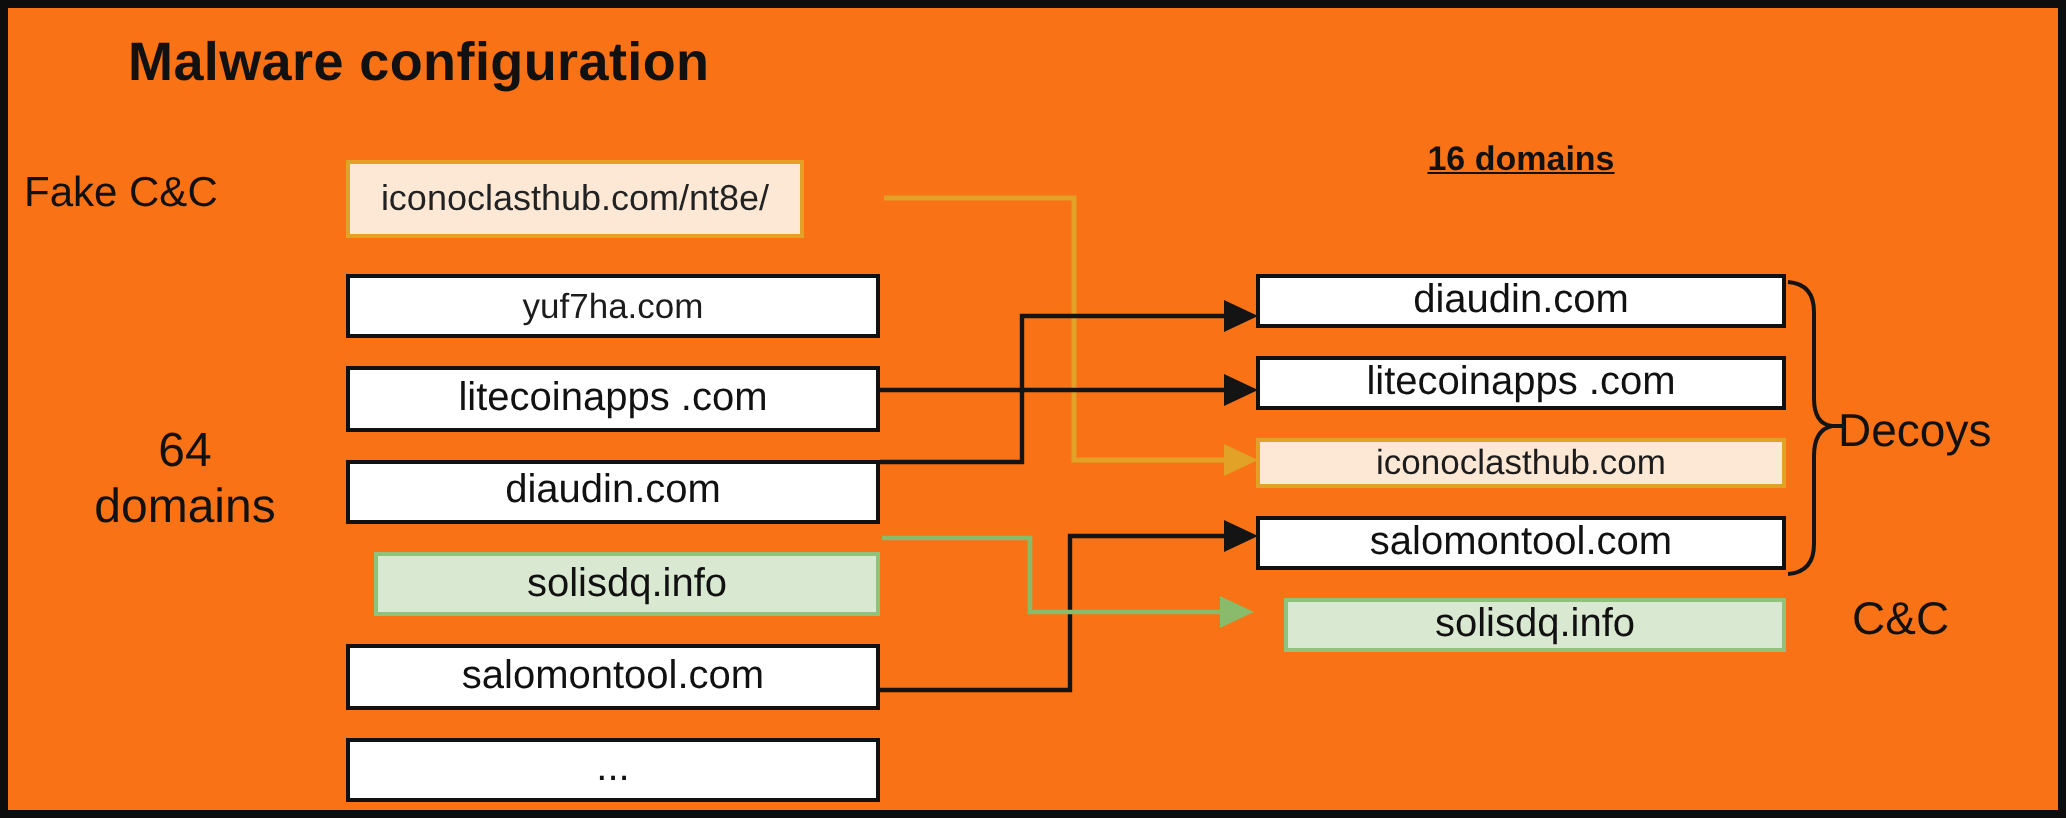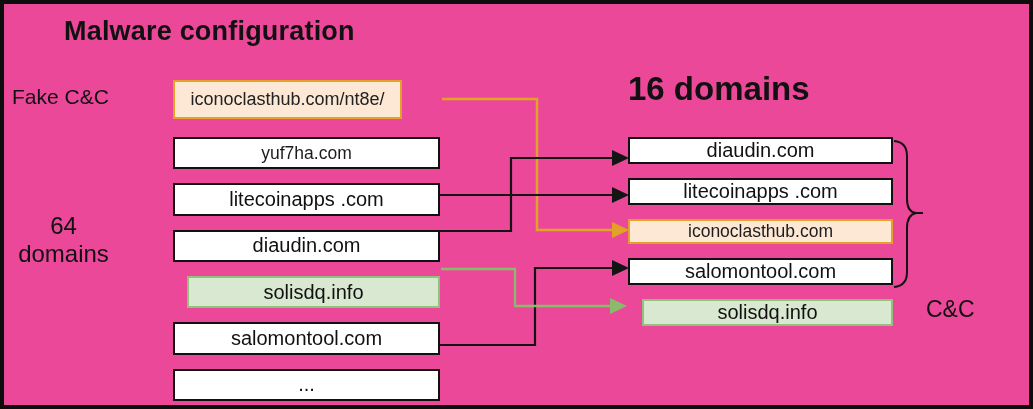--- a/index.html
+++ b/index.html
@@ -1,19 +1,19 @@
 <!DOCTYPE html>
 <html><head>
 <meta charset="utf-8">
 <style>
   html,body{margin:0;padding:0;background:#222;}
   .canvas{
     position:relative;
     width:1033px;height:409px;
-    background:#ec4899;
+    background:#f97316;
     box-shadow: inset 0 0 0 4px #0d0d0d;
     font-family:"Liberation Sans", sans-serif;
     color:#111;
     overflow:hidden;
   }
   .abs{position:absolute;}
   .title{
     left:64px;top:16px;
     font-size:27px;font-weight:bold;letter-spacing:.2px;
   }
@@ -23,26 +23,26 @@
   }
   .fake-box{
     left:173px;top:80px;width:229px;height:39px;
     box-sizing:border-box;
     border:2.5px solid var(--orange-border);
     background:var(--orange-fill);
     display:flex;align-items:center;justify-content:center;
     font-size:18px;color:#222;
   }
   .left-count{
-    left:1px;top:212px;width:125px;
+    left:30px;top:212px;width:125px;
     text-align:center;font-size:24px;line-height:28px;
   }
   .right-count{
     left:628px;top:70px;width:265px;
-    font-size:33px;font-weight:bold;
+    text-align:center;font-size:17px;font-weight:bold;text-decoration:underline;
   }
   .list{
     display:flex;flex-direction:column;gap:14px;
     box-sizing:border-box;
   }
   .left-list{left:173px;top:137px;width:267px;height:264px;}
   .right-list{left:628px;top:137px;width:265px;height:188px;}
   .cell{
     flex:1 1 0;
     box-sizing:border-box;
@@ -96,20 +96,21 @@
     </div>
 
   <div class="abs list right-list" id="right-list">
       <div class="cell">diaudin.com</div>
       <div class="cell">litecoinapps .com</div>
       <div class="cell orange small">iconoclasthub.com</div>
       <div class="cell">salomontool.com</div>
       <div class="cell green">solisdq.info</div>
     </div>
 
+  <div class="abs decoys-label">Decoys</div>
 
   <div class="abs cc-label">C&amp;C</div>
 
   <svg class="abs overlay" width="1033" height="409" viewBox="0 0 1033 409">
 
     <path class="ln-orange" d="M442,99 L537,99 L537,230 L613,230"></path>
     <polygon class="hd-orange" points="612,222 629,230 612,238"></polygon>
 
     <path class="ln" d="M440,231 L511,231 L511,158 L613,158"></path>
     <polygon class="hd" points="612,150 629,158 612,166"></polygon>

